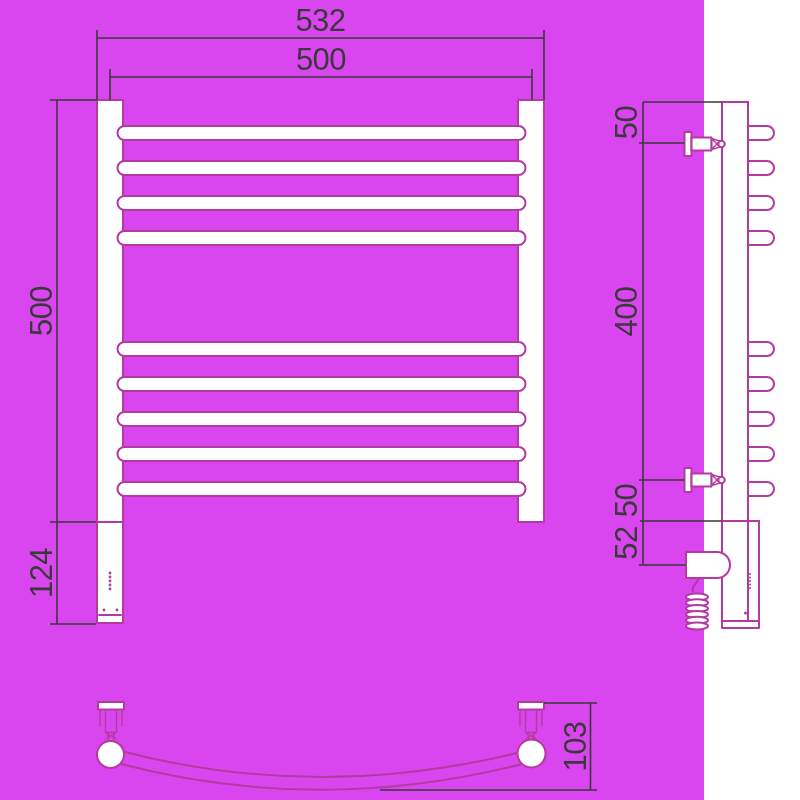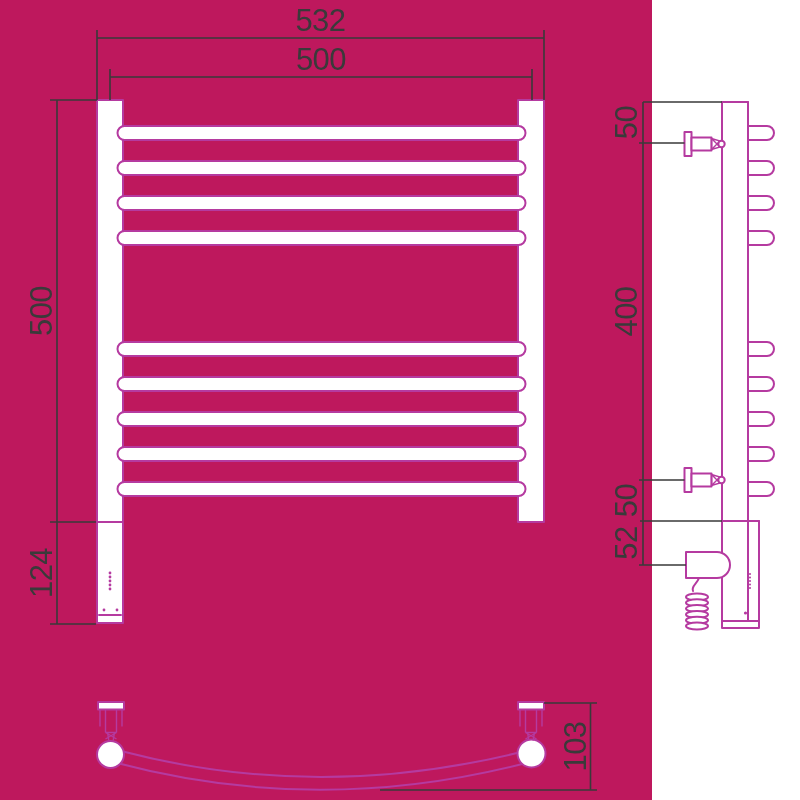--- a/index.html
+++ b/index.html
@@ -1,17 +1,17 @@
 <!DOCTYPE html>
 <html><head>
 <meta charset="utf-8">
 <style>
   html,body{margin:0;padding:0;background:#ffffff;}
   .canvas{
-    width:652px;height:800px;position:relative;background:#be185d;
+    width:704px;height:800px;position:relative;background:#d946ef;
     font-family:"Liberation Sans", sans-serif;
   }
   svg{display:block;}
   
   .m{stroke:#b53aa0;stroke-width:2;fill:none;stroke-linecap:round;stroke-linejoin:round;}
   .mf{stroke:#b53aa0;stroke-width:2;fill:#ffffff;stroke-linejoin:round;}
   .mthin{stroke:#b53aa0;stroke-width:1.4;fill:none;}
   .mdot{fill:#b53aa0;stroke:none;}
   
   .d{stroke:#3a3a3a;stroke-width:1.6;fill:none;stroke-linecap:butt;}

